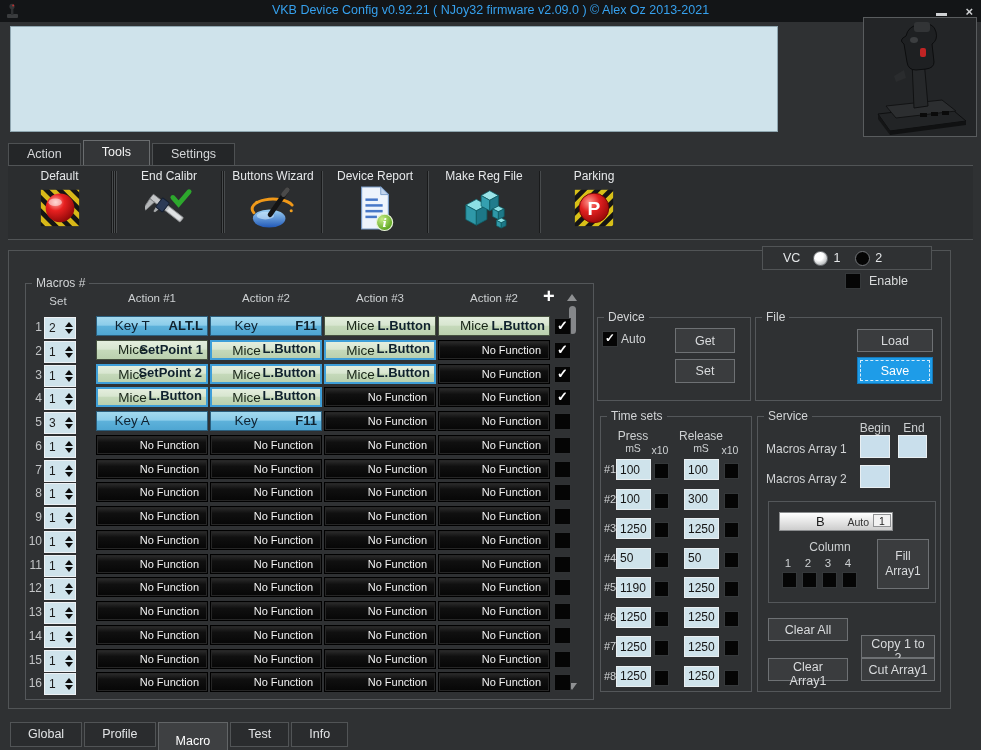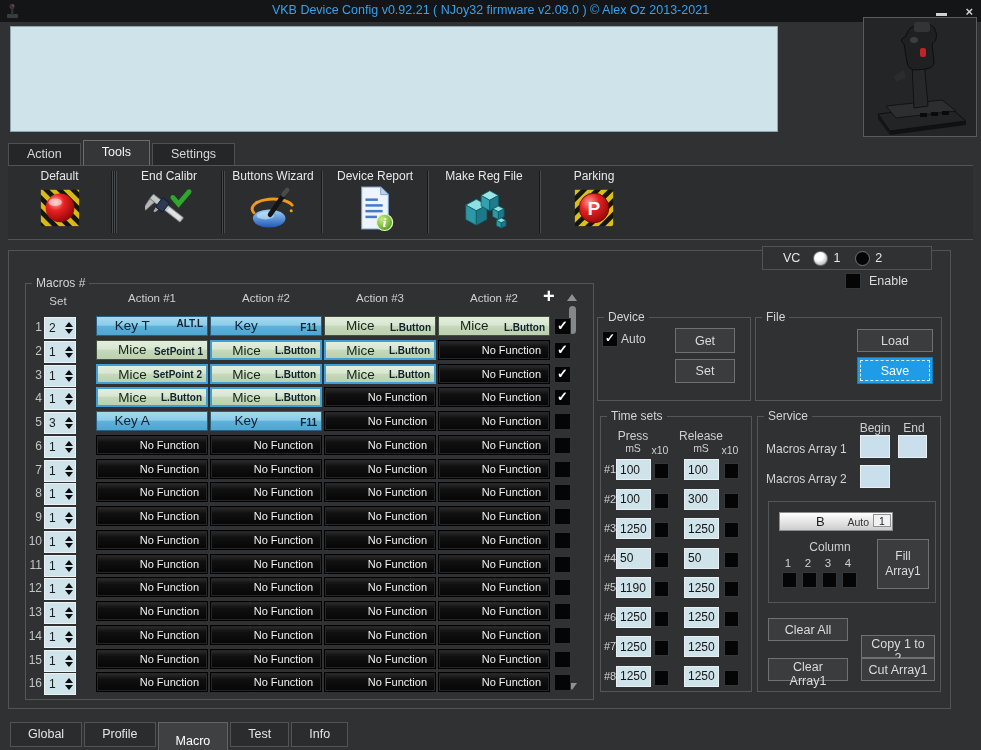--- a/index.html
+++ b/index.html
@@ -62,21 +62,21 @@
   .spinval{flex:1;font-size:12px;color:#1b1b1b;padding:3px 0 0 4px;}
   .spinarrows{width:10px;display:flex;flex-direction:column;justify-content:center;gap:2px;align-items:center;padding-right:1px;}
   .tri-up{width:0;height:0;border-left:4px solid transparent;border-right:4px solid transparent;border-bottom:5px solid #0c0c0c;}
   .tri-down{width:0;height:0;border-left:4px solid transparent;border-right:4px solid transparent;border-top:5px solid #0c0c0c;}
   .act{position:absolute;box-sizing:border-box;border:1px solid #1a2a34;}
   .act.key{background:linear-gradient(180deg,#a4d9ee 0%,#8ccdea 45%,#5db1da 52%,#4fa6d2 100%);border-color:#2b5f7e;}
   .act.mice{background:linear-gradient(180deg,#e4eede 0%,#d8e6d0 45%,#c5d9ba 52%,#bad0ae 100%);border-color:#45503f;}
   .act.hl{border:2px solid #3e9ed8;}
   .act .main{position:absolute;left:0;right:36%;top:1px;text-align:center;font-size:13.5px;color:#0f2230;}
   .act.mice .main{color:#182518;}
-  .act .sub{position:absolute;right:4px;bottom:2px;font-size:10px;font-weight:bold;color:#10222e;}
+  .act .sub{position:absolute;right:4px;bottom:2px;font-size:13px;font-weight:bold;color:#10222e;}
   .act .sub.top{top:1px;bottom:auto;}
   .act.none{background:linear-gradient(180deg,#2e2e2e 0%,#101010 35%,#060606 100%);border-color:#000;
     box-shadow:inset 0 0 0 1px #262626;}
   .act.none .main{left:auto;right:8px;top:3px;font-size:11px;color:#f2f2f2;text-align:right;}
   .mchk{position:absolute;width:15px;height:15px;background:#050505;border:1px solid #303234;color:#fff;
     font-size:13px;line-height:14px;text-align:center;font-weight:bold;}
   .addbtn{position:absolute;color:#fff;font-size:20px;font-weight:bold;line-height:18px;}
   .sarr-up{position:absolute;width:0;height:0;border-left:5px solid transparent;border-right:5px solid transparent;border-bottom:7px solid #8f9193;}
   .sarr-down{position:absolute;width:0;height:0;border-left:5px solid transparent;border-right:5px solid transparent;border-top:7px solid #8f9193;}
   .sthumb{position:absolute;width:7px;height:28px;border-radius:4px;background:#85878a;}

